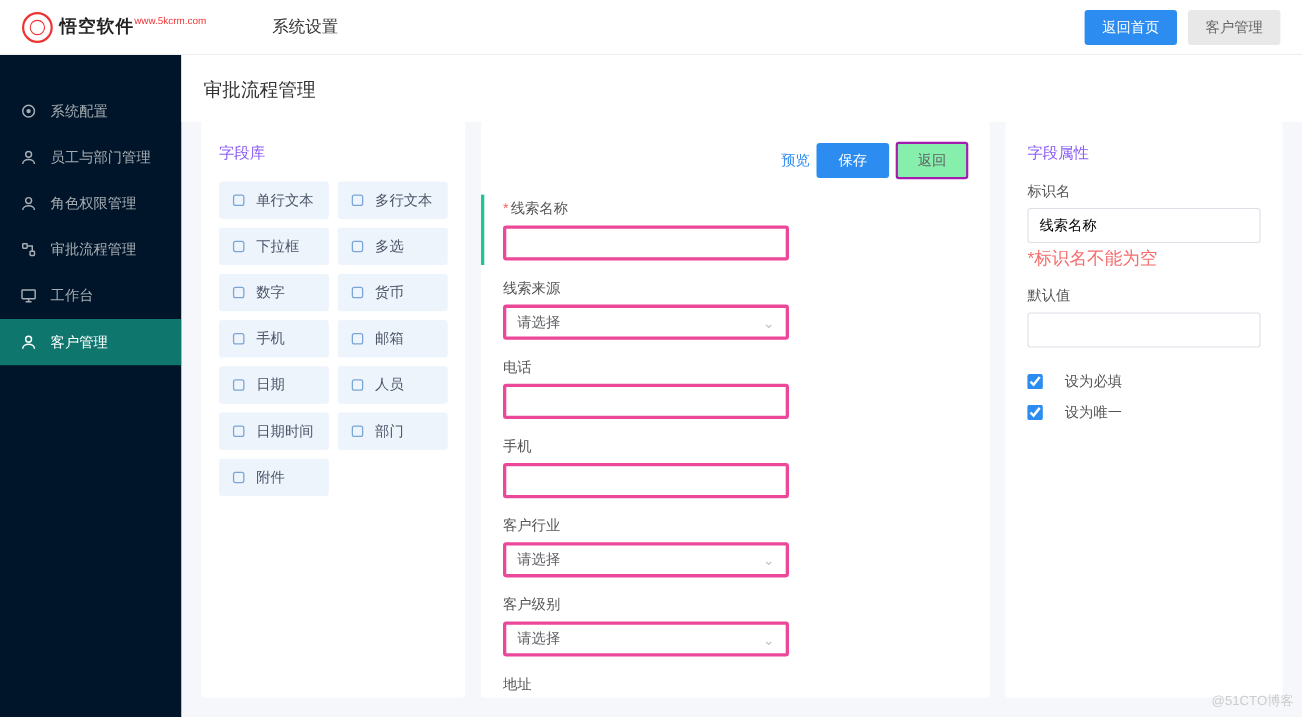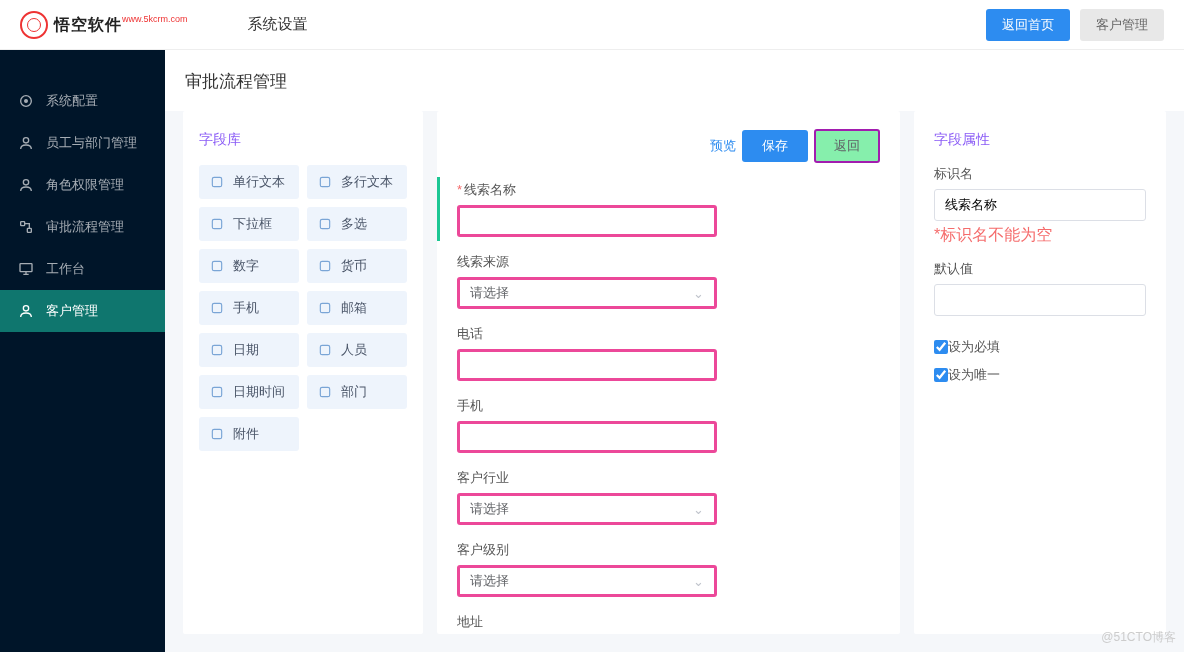--- a/index.html
+++ b/index.html
@@ -43,21 +43,21 @@
 .form-label { display: block; font-size: 13px; color: #555; margin-bottom: 6px; }
 .req { color: #f56c6c; margin-right: 2px; }
 .input, .select { width: 260px; height: 32px; border: 3px solid #ec4899; border-radius: 3px; padding: 0 10px; font-size: 13px; background: #fff; color: #606266; }
 .select { display: flex; align-items: center; justify-content: space-between; cursor: pointer; }
 .chev { color: #c0c4cc; }
 .prop-label { font-size: 13px; color: #555; margin-bottom: 6px; display: block; }
 .prop-input { width: 100%; height: 32px; border: 1px solid #dcdfe6; border-radius: 3px; padding: 0 10px; font-size: 13px; }
 .prop-textarea { width: 100%; height: 54px; border: 1px solid #dcdfe6; border-radius: 3px; padding: 6px 10px; font-size: 13px; resize: none; }
 .hint { font-size: 16px; color: #f56c6c; margin-top: 4px; margin-bottom: 14px; display: block; }
 .prop-group { margin-bottom: 12px; }
-.check-row { display: flex; align-items: center; gap: 0; margin-bottom: 10px; font-size: 13px; color: #555; }
+.check-row { display: flex; align-items: center; gap: 20px; margin-bottom: 10px; font-size: 13px; color: #555; }
 .check-row input { width: 14px; height: 14px; accent-color: #2d8cf0; }
 .watermark { position: fixed; right: 8px; bottom: 6px; font-size: 12px; color: #ccc; }
 </style>
 </head>
 <body>
 
 <div class="topbar">
   <div class="logo">
     <div class="logo-mark">
         <div class="logo-face"></div>

